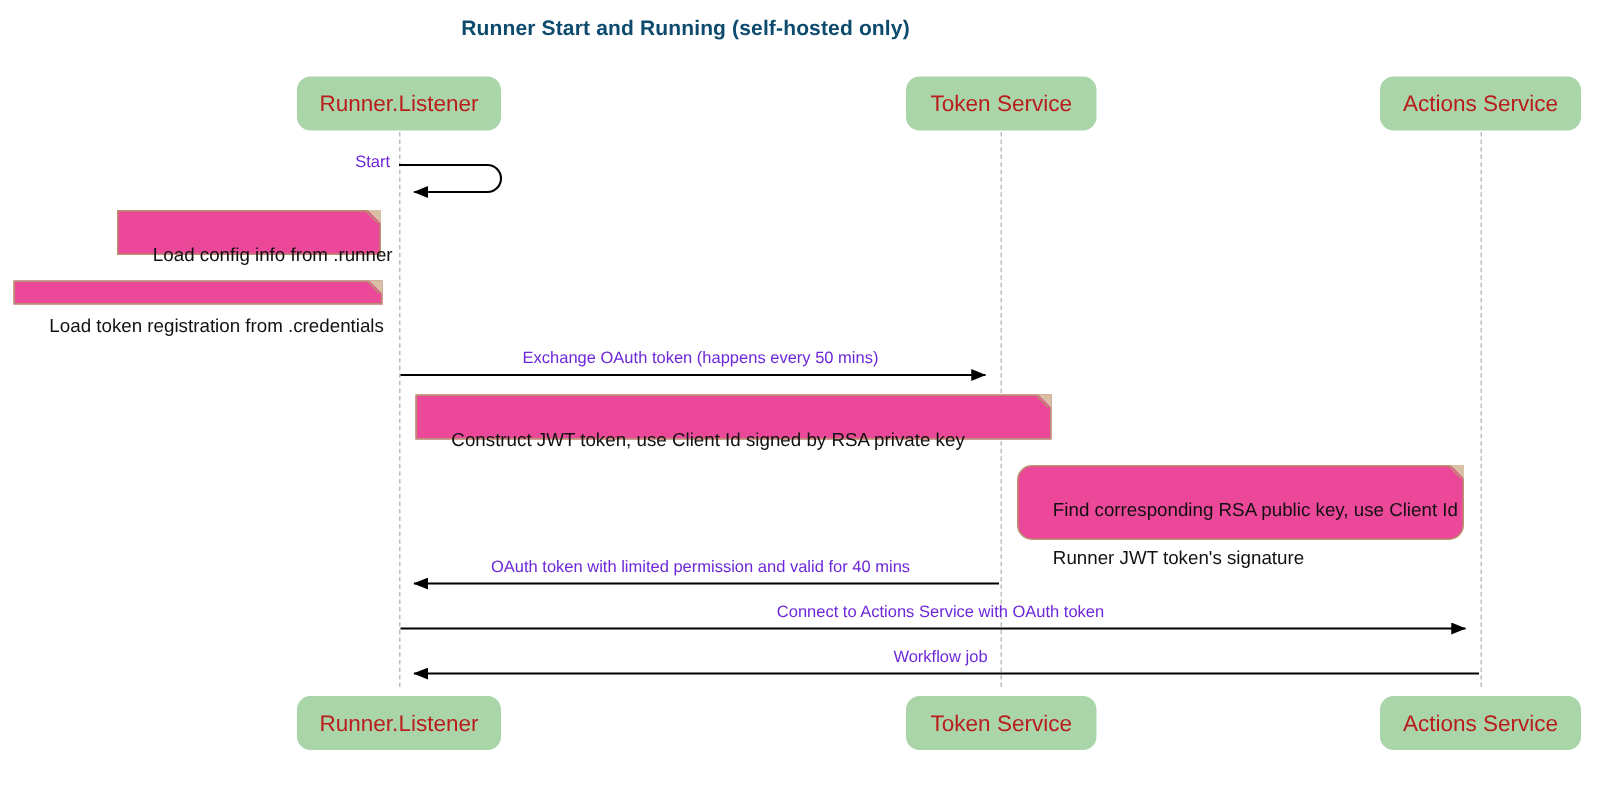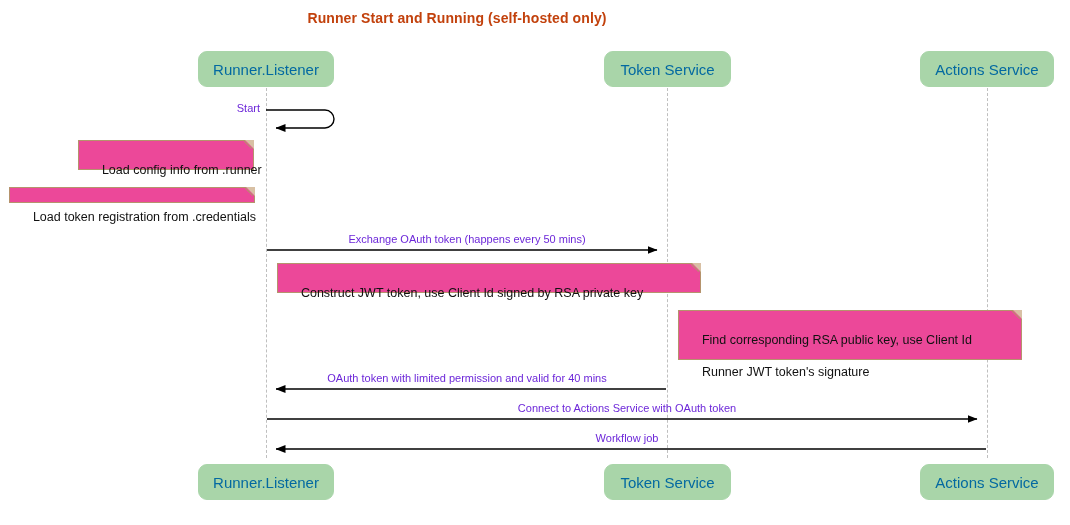--- a/index.html
+++ b/index.html
@@ -25,42 +25,42 @@
   
   .diagram-title {
     position: absolute;
     left: 0;
     top: 10px;
     width: 914px;
     text-align: center;
     font-size: 14px;
     font-weight: bold;
     letter-spacing: 0.1px;
-    color: #c2410c;
+    color: #0c4a6e;
   }
 
   
   .lifeline {
     position: absolute;
     width: 0;
     border-left: 1px dashed #bfbfbf;
   }
 
   
   .participant {
     position: absolute;
     height: 36px;
     background: #a9d5a9;
     border: 1px solid #a9d5a9;
     border-radius: 9px;
     display: flex;
     align-items: center;
     justify-content: center;
     font-size: 15px;
-    color: #0369a1;
+    color: #b91c1c;
     box-sizing: border-box;
   }
 
   
   .note {
     position: absolute;
     background: #ec4899;
     border: 1px solid #b5936c;
     box-sizing: border-box;
     font-size: 12.5px;
@@ -195,20 +195,20 @@
     <span class="note-fold"></span>
     <span class="note-fold-edge"></span>
   </div>
 
   <div class="note" style="left:277px; top:263px; width:424px; height:30px;">
     <span>Construct JWT token, use Client Id signed by RSA private key</span>
     <span class="note-fold"></span>
     <span class="note-fold-edge"></span>
   </div>
 
-  <div class="note" style="left:678px; top:310px; width:344px; height:50px;">
+  <div class="note" style="left:678px; top:310px; width:298px; height:50px;border-radius:10px;">
     <span>Find corresponding RSA public key, use Client Id</span><br>
     <span>Runner JWT token's signature</span>
     <span class="note-fold"></span>
     <span class="note-fold-edge"></span>
   </div>
 
 </div>
 
 </body></html>

